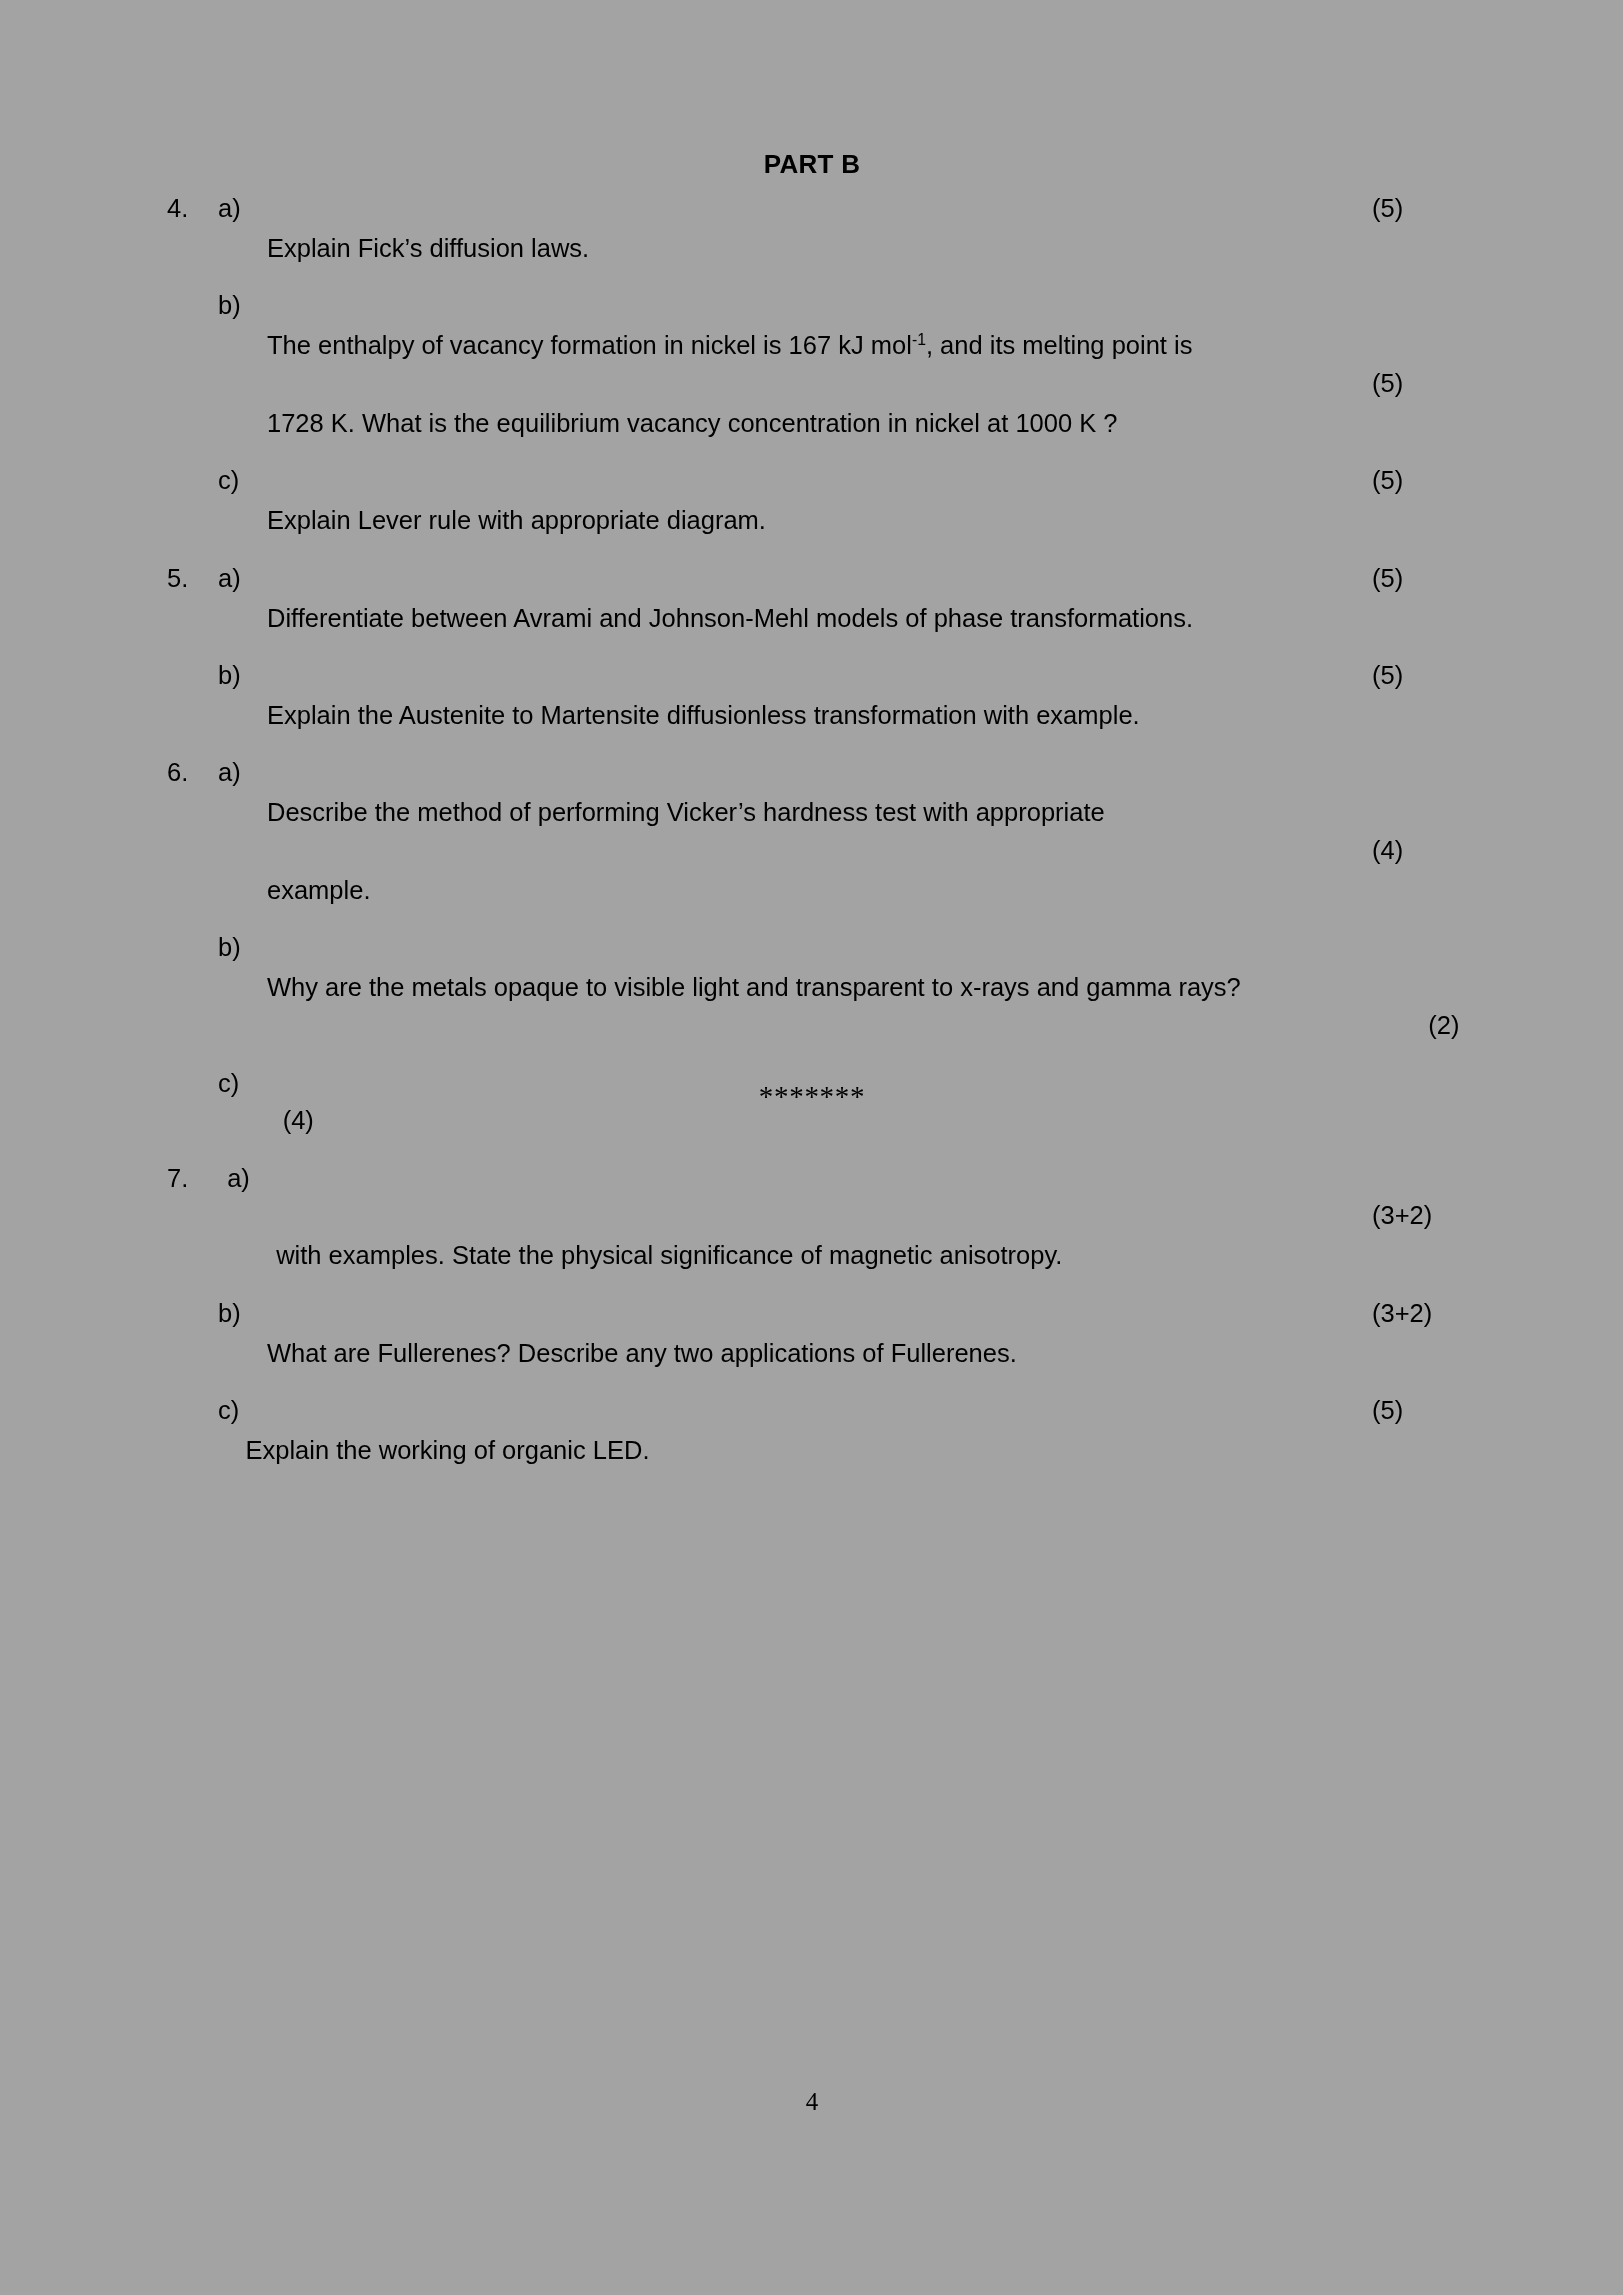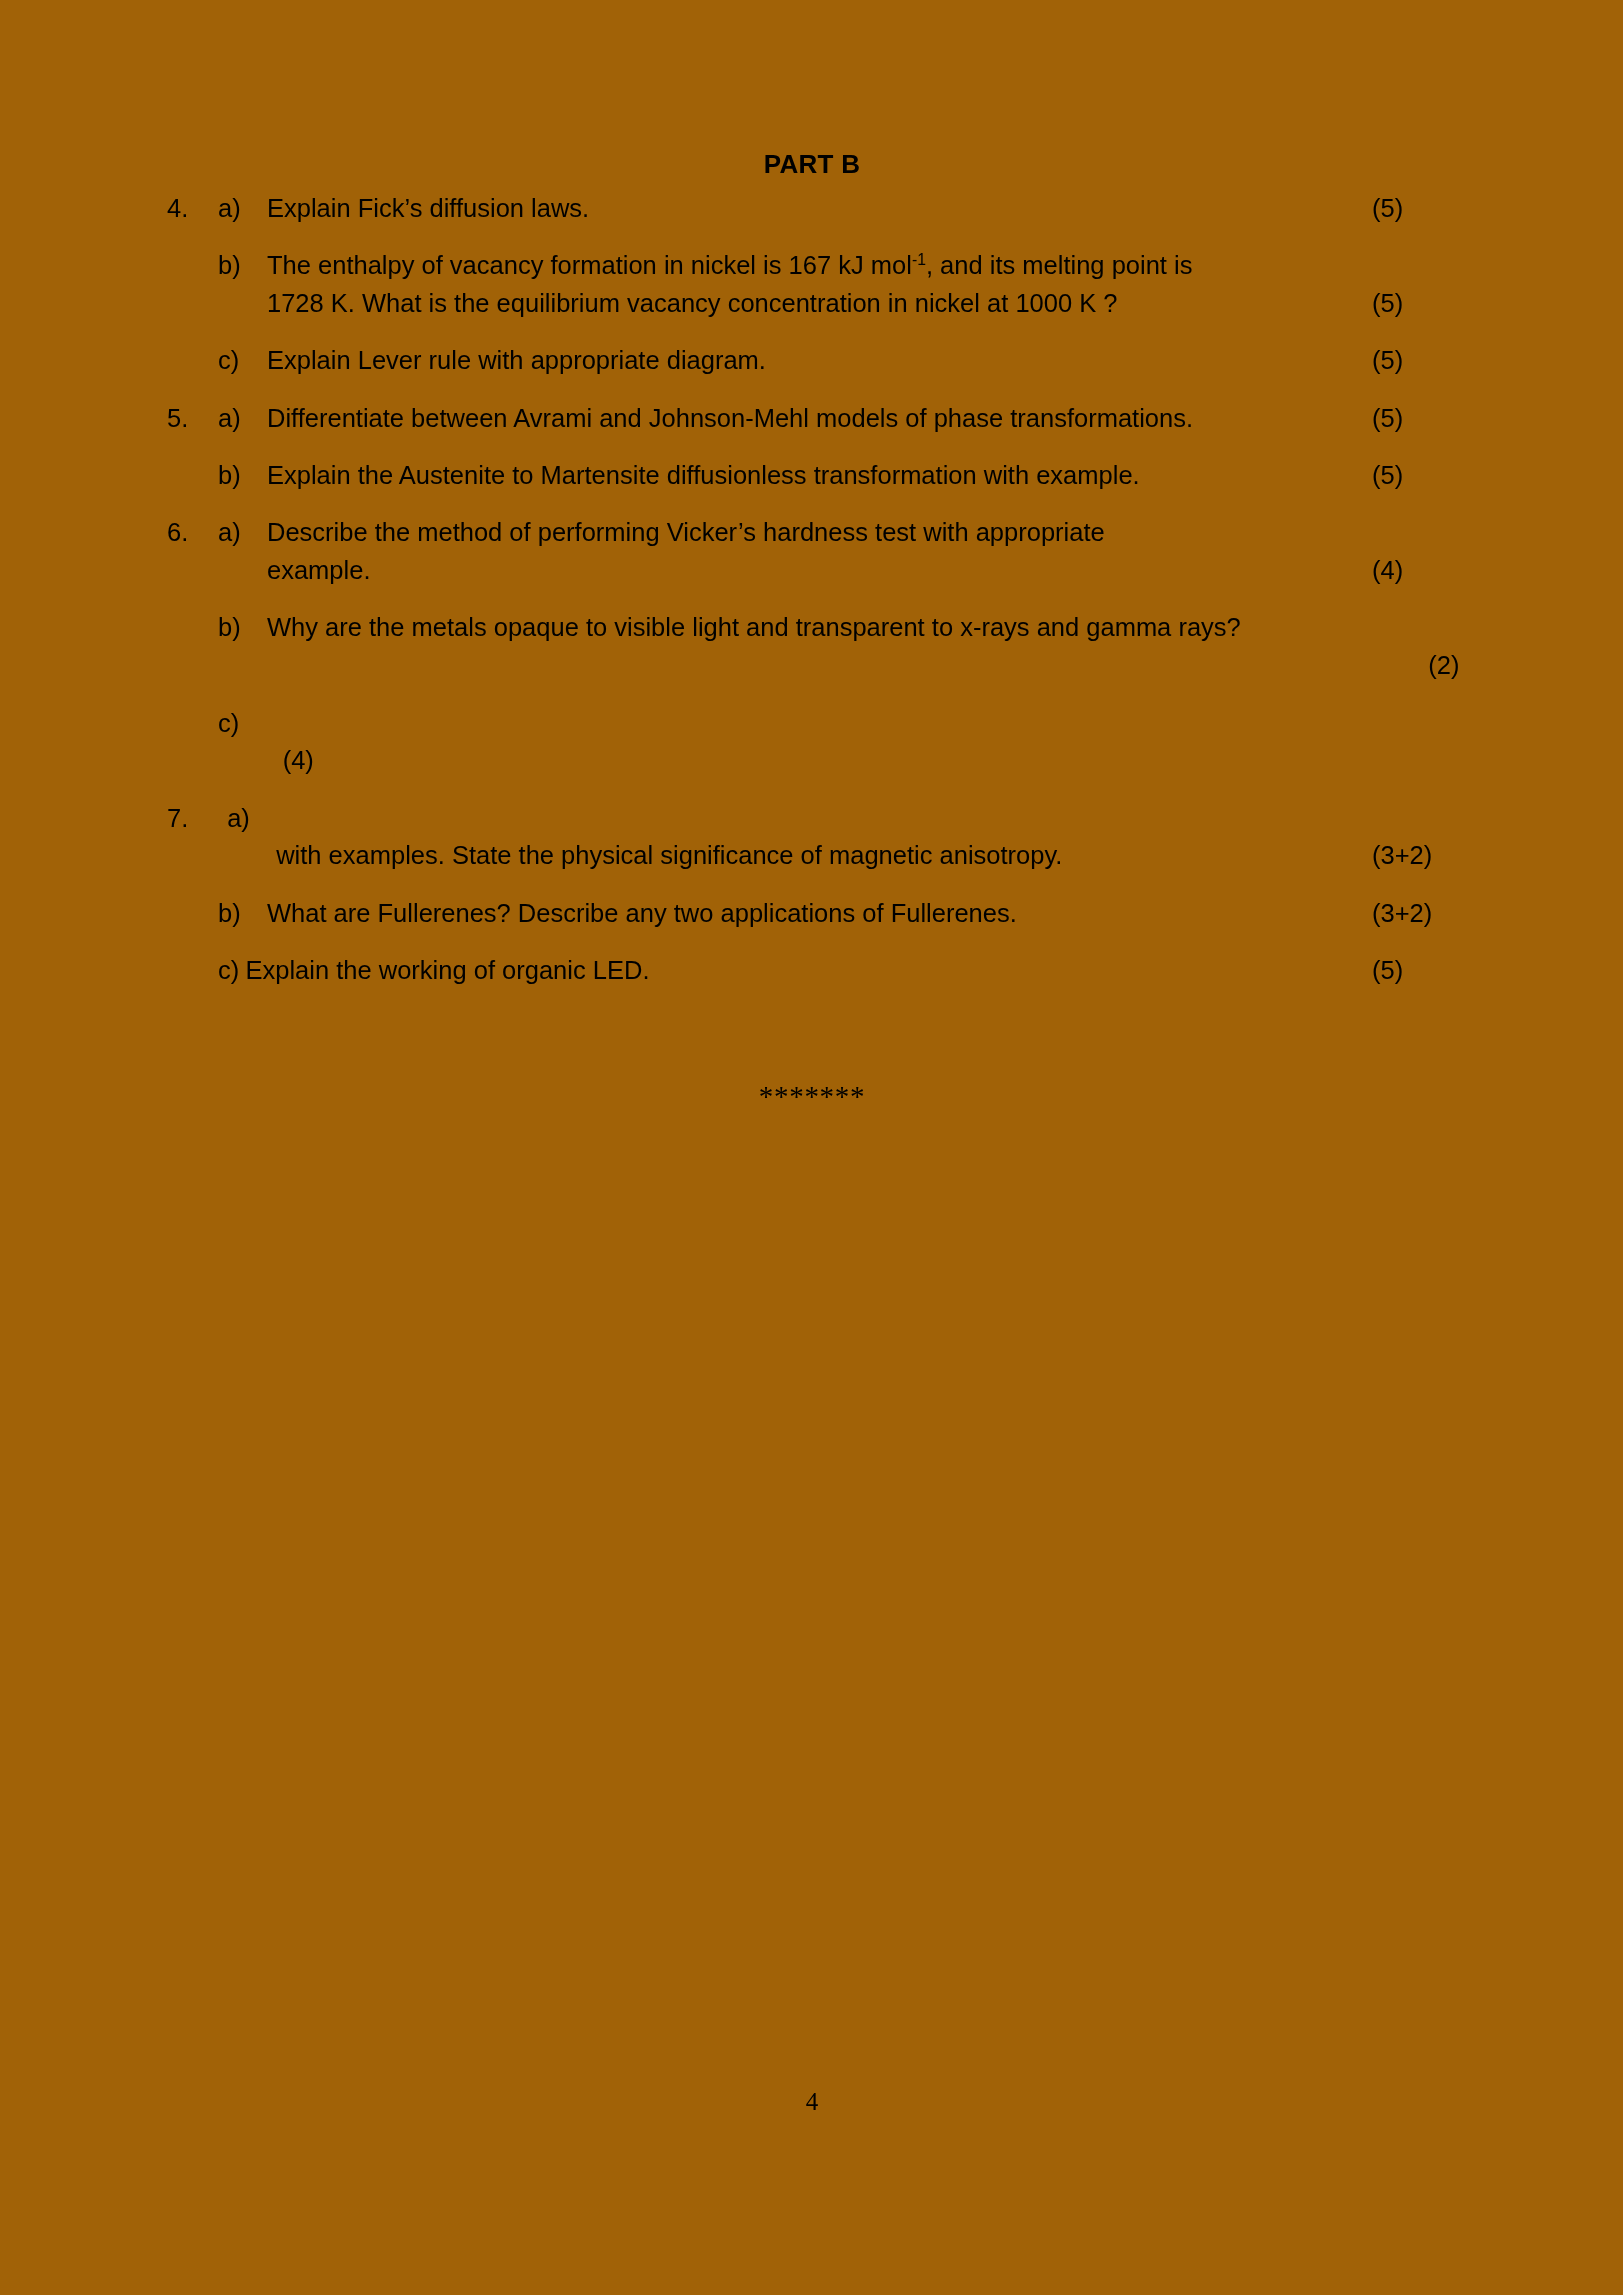--- a/index.html
+++ b/index.html
@@ -6,21 +6,21 @@
   html, body {
     margin: 0;
     padding: 0;
     background: #ffffff;
   }
 
   .page {
     position: relative;
     width: 1624px;
     height: 2295px;
-    background: #a16207;
+    background: #a3a3a3;
     font-family: "Liberation Sans", sans-serif;
     color: #000000;
     box-sizing: border-box;
     overflow: hidden;
   }
 
   
   .part-heading {
     position: absolute;
     left: 0;
@@ -58,20 +58,21 @@
   .qlet {
     flex: 0 0 49px;
     text-align: left;
     white-space: nowrap;
   }
 
   .qtext {
     flex: 1 1 auto;
     text-align: left;
     padding-right: 3.9px;
+    margin-top: 40px;
   }
 
   .qmarks {
     flex: 0 0 98px;
     text-align: left;
     white-space: nowrap;
     padding-left: 15.7px;
   }
   .gap-md { height: 19.6px; }
 

